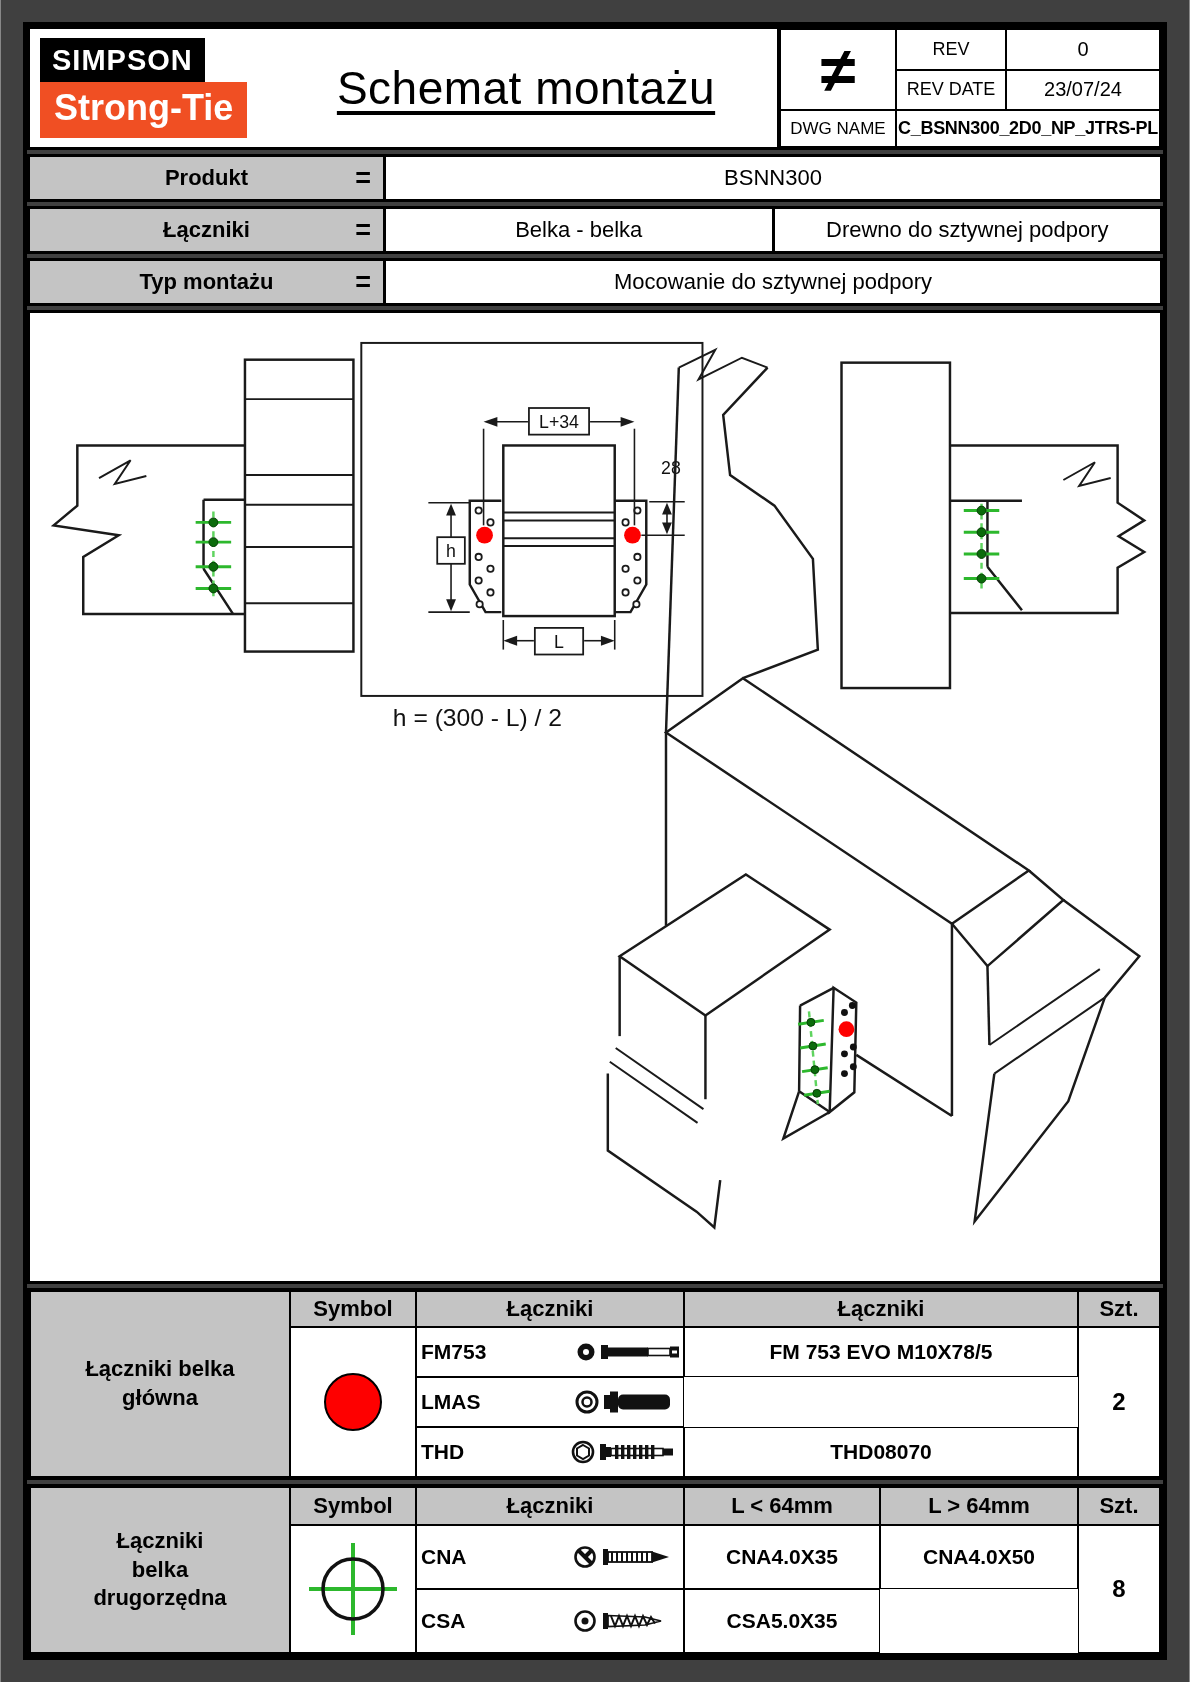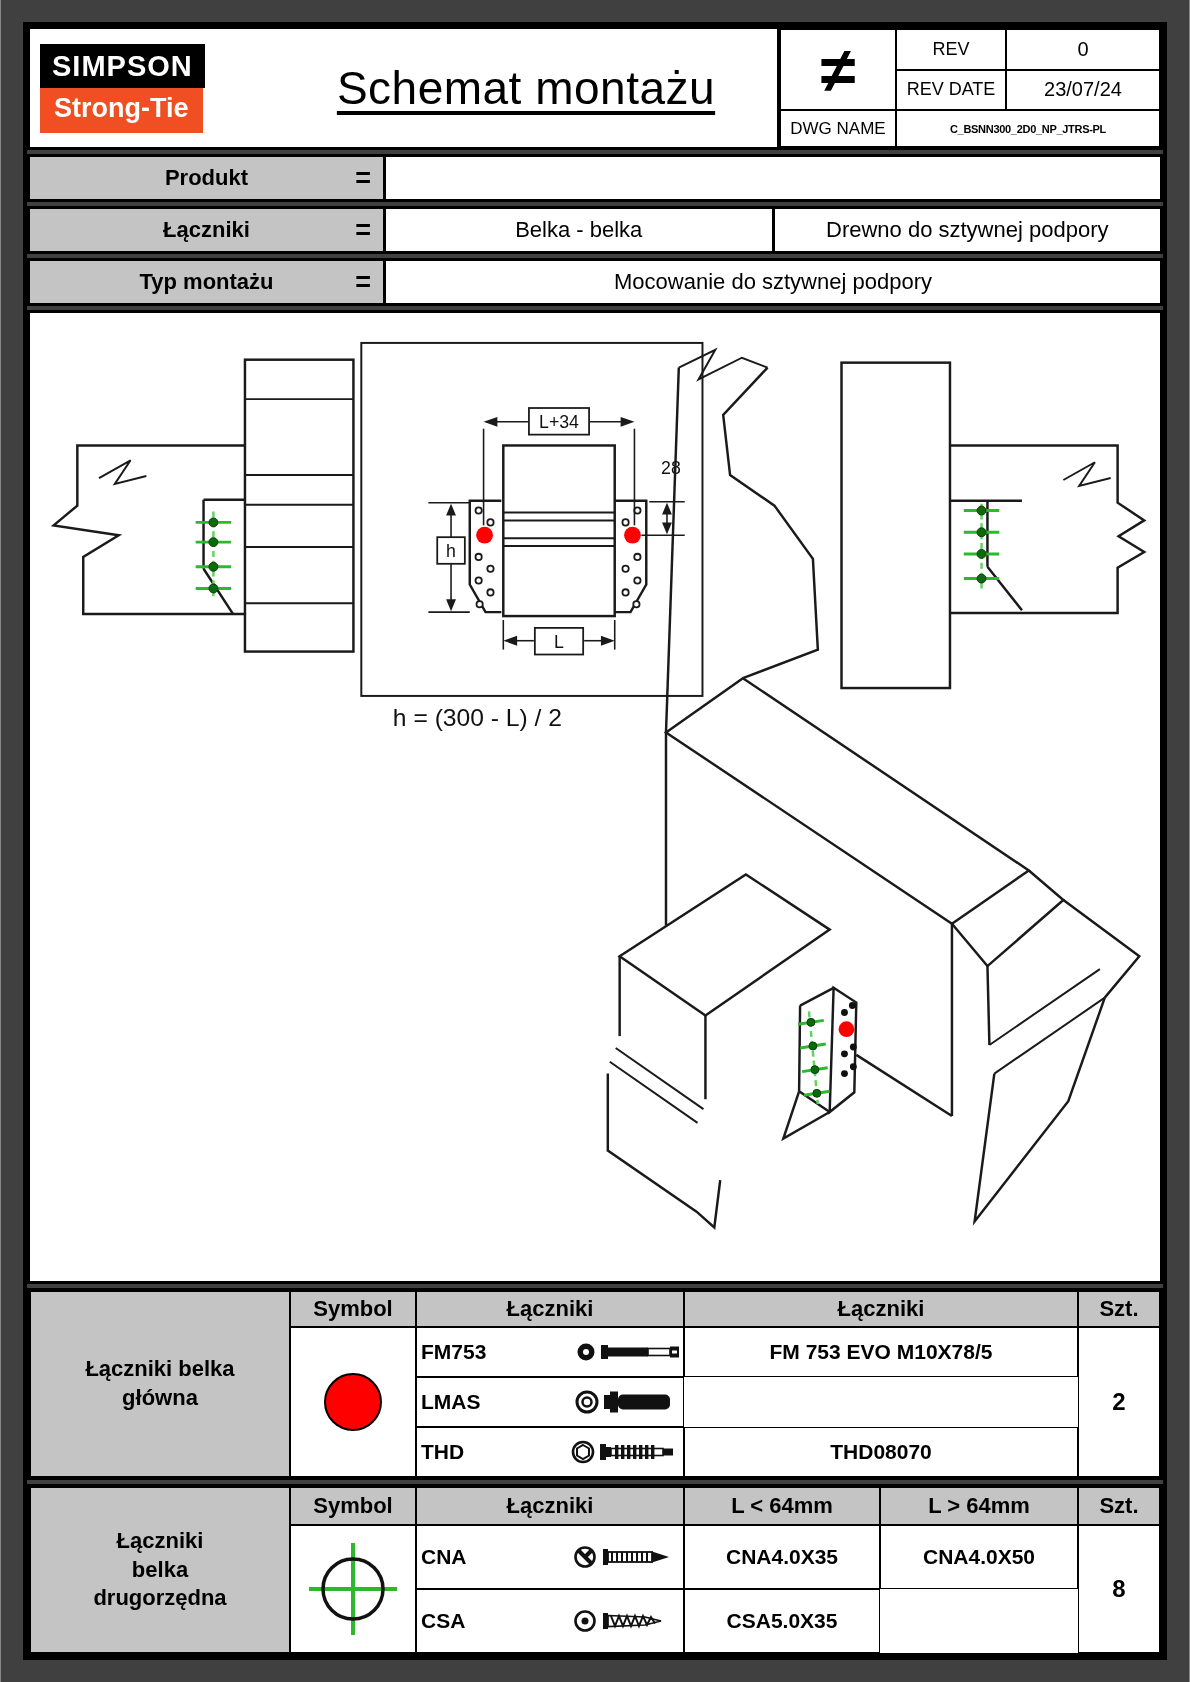--- a/index.html
+++ b/index.html
@@ -7,32 +7,32 @@
         font-family:"Liberation Sans",sans-serif;color:#000;margin:0 auto;}
   .frame{border:4px solid #000;height:100%;box-sizing:border-box;display:flex;flex-direction:column;padding:0;}
   .sec{border:3px solid #000;box-sizing:border-box;background:#fff;}
   .sec+.sec{margin-top:4px;}
 
   
   .header{height:124px;display:flex;align-items:stretch;flex:none;}
   .logo-col{width:235px;display:flex;flex-direction:column;justify-content:center;padding-left:10px;}
   .logo-top{background:#000;color:#fff;font-weight:bold;font-size:29px;letter-spacing:1px;
             padding:6px 12px 5px;width:fit-content;}
-  .logo-bot{background:#f04f23;color:#fff;font-weight:bold;font-size:27px;
+  .logo-bot{background:#f04f23;color:#fff;font-weight:bold;font-size:36px;
             padding:5px 14px 9px;width:fit-content;position:relative;}
   .title-area{flex:1;display:flex;align-items:center;justify-content:center;}
   .doc-title{font-size:46px;text-decoration:underline;text-underline-offset:7px;letter-spacing:.5px;}
   .tblock{width:380px;border-left:3px solid #000;display:grid;
           grid-template-columns:116px 110px 1fr;grid-template-rows:1fr 1fr 37px;}
   .tb-cell{border:1.5px solid #000;display:flex;align-items:center;justify-content:center;box-sizing:border-box;}
   .tb-neq{grid-row:1/3;grid-column:1;font-size:64px;font-weight:800;line-height:1;}
   .tb-lab{font-size:18px;}
   .tb-val{font-size:20px;}
   .tb-dwgl{grid-row:3;grid-column:1;font-size:17px;}
-  .tb-dwgv{grid-row:3;grid-column:2/4;font-size:11px;font-weight:bold;letter-spacing:-0.3px;}
+  .tb-dwgv{grid-row:3;grid-column:2/4;font-size:18px;font-weight:bold;letter-spacing:-0.3px;}
 
   
   .prow{height:48px;display:flex;flex:none;}
   .plabel{width:356px;background:#c4c4c4;border-right:3px solid #000;position:relative;
           display:flex;align-items:center;justify-content:center;font-weight:bold;font-size:22px;box-sizing:border-box;}
   .plabel .eq{position:absolute;right:12px;font-size:27px;font-weight:900;}
   .pvals{flex:1;display:flex;}
   .pval{flex:1;display:flex;align-items:center;justify-content:center;font-size:22px;}
   .pval+.pval{border-left:3px solid #000;}
 
@@ -93,20 +93,23 @@
       <div class="tb-cell tb-dwgl">DWG NAME</div>
       <div class="tb-cell tb-dwgv">C_BSNN300_2D0_NP_JTRS-PL</div>
     </div>
   </div>
 
   <div class="sec prow">
     <div class="plabel">
       <span>Produkt</span>
       <span class="eq">=</span>
     </div>
+    <div class="pvals">
+          <div class="pval">BSNN300</div>
+        </div>
   </div>
   <div class="sec prow">
     <div class="plabel">
       <span>Łączniki</span>
       <span class="eq">=</span>
     </div>
     <div class="pvals">
       <div class="pval">Belka - belka</div>
       <div class="pval">Drewno do sztywnej podpory</div>
     </div>

